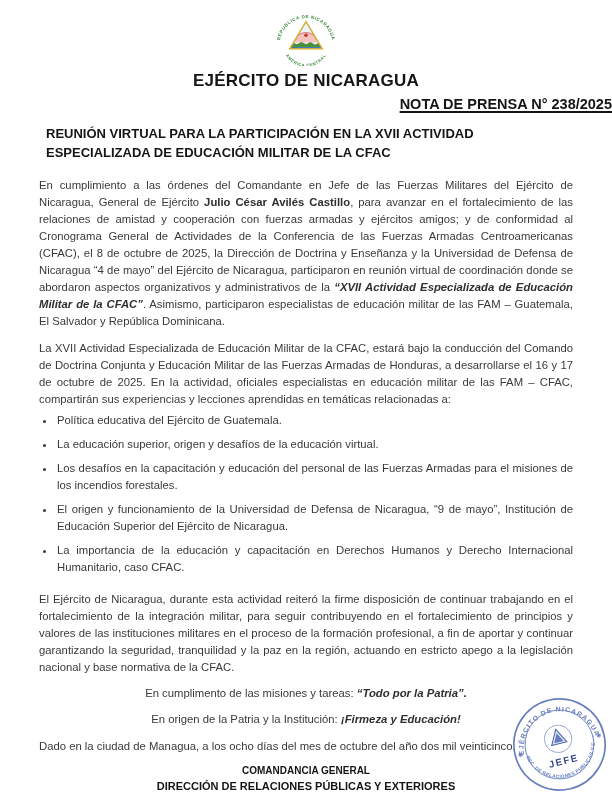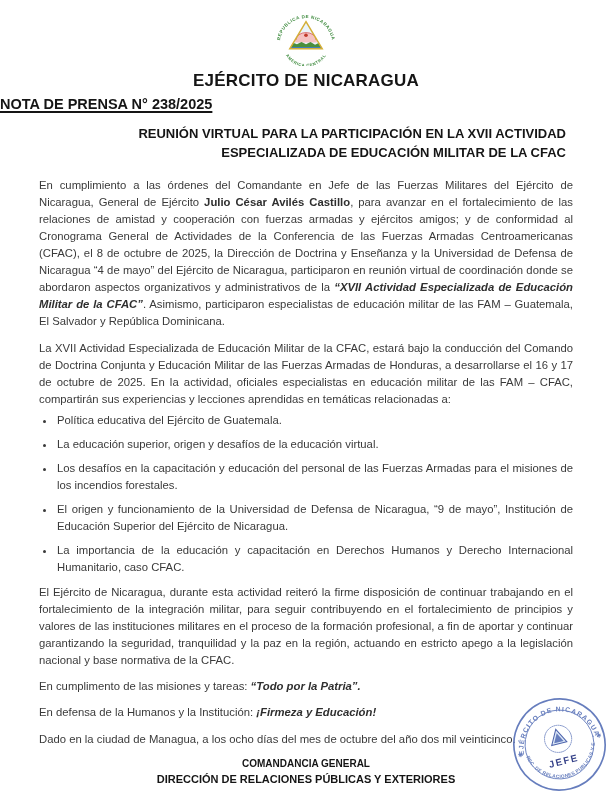--- a/index.html
+++ b/index.html
@@ -22,55 +22,55 @@
     margin-top: 5px;
     text-align: center;
     font-size: 17px;
     line-height: 19px;
     font-weight: bold;
     color: #151515;
     letter-spacing: 0.2px;
   }
   .doc-number {
     margin-top: 6px;
-    text-align: left;
+    text-align: right;
     font-size: 14.5px;
     line-height: 17px;
     font-weight: bold;
     color: #151515;
     text-decoration: underline;
     text-underline-offset: 2px;
     text-decoration-thickness: 1.5px;
   }
   .headline {
     margin: 11px auto 0;
     max-width: 520px;
-    text-align: right;
+    text-align: left;
     font-size: 13px;
     line-height: 19px;
     font-weight: bold;
     color: #151515;
   }
 
   .bodytext { font-size: 11.3px; line-height: 17px; text-align: justify; }
   p.para { margin: 10px 0 0; }
   p.para-first { margin-top: 15px; }
-  p.para-after-list { margin-top: 8px; }
+  p.para-after-list { margin-top: 15px; }
   b.name { font-weight: bold; color: #2f2f2f; }
   .bi { font-weight: bold; font-style: italic; color: #2f2f2f; }
 
   ul.topics {
     margin: 4px 0 8px;
     padding-left: 17px;
     list-style: disc;
   }
   ul.topics li { margin-bottom: 7px; padding-left: 1px; }
   ul.topics li:last-child { margin-bottom: 0; }
 
-  p.closing { margin: 9px 0 0; text-align: left; }
+  p.closing { margin: 9px 0 0; text-align: center; }
   p.dateline { margin: 10px 0 0; text-align: left; }
 
   .footer-block {
     margin-top: 8px;
     text-align: center;
     font-weight: bold;
     color: #151515;
   }
   .footer-line1 { font-size: 10px; line-height: 15px; }
   .footer-line2 { font-size: 11px; line-height: 16px; }
@@ -135,21 +135,21 @@
       <li>La educación superior, origen y desafíos de la educación virtual.</li>
       <li>Los desafíos en la capacitación y educación del personal de las Fuerzas Armadas para el misiones de los incendios forestales.</li>
       <li>El origen y funcionamiento de la Universidad de Defensa de Nicaragua, “9 de mayo”, Institución de Educación Superior del Ejército de Nicaragua.</li>
       <li>La importancia de la educación y capacitación en Derechos Humanos y Derecho Internacional Humanitario, caso CFAC.</li>
     </ul>
 
     <p class="para para-after-list">El Ejército de Nicaragua, durante esta actividad reiteró la firme disposición de continuar trabajando en el fortalecimiento de la integración militar, para seguir contribuyendo en el fortalecimiento de principios y valores de las instituciones militares en el proceso de la formación profesional, a fin de aportar y continuar garantizando la seguridad, tranquilidad y la paz en la región, actuando en estricto apego a la legislación nacional y base normativa de la CFAC.</p>
 
     <p class="closing"><span>En cumplimento de las misiones y tareas: </span><span class="bi">“Todo por la Patria”.</span></p>
 
-    <p class="closing"><span>En defensa de la Humanos y la Institución: </span><span class="bi">¡Firmeza y Educación!</span></p>
+    <p class="closing"><span>En origen de la Patria y la Institución: </span><span class="bi">¡Firmeza y Educación!</span></p>
 
     <p class="dateline">Dado en la ciudad de Managua, a los ocho días del mes de octubre del año dos mil veinticinco.</p>
 
     <div class="footer-block">
       <div class="footer-line1">COMANDANCIA GENERAL</div>
       <div class="footer-line2">DIRECCIÓN DE RELACIONES PÚBLICAS Y EXTERIORES</div>
     </div>
 
   </div>
 

